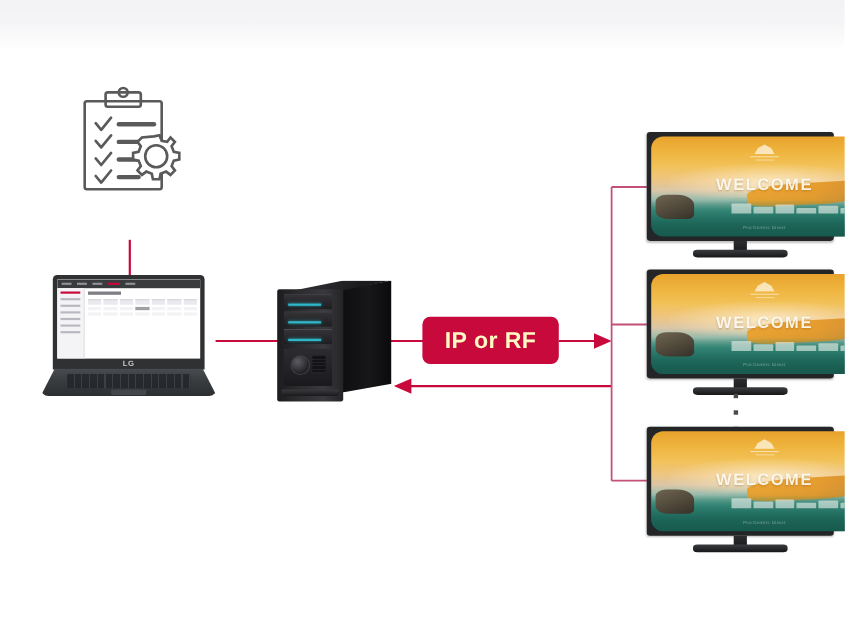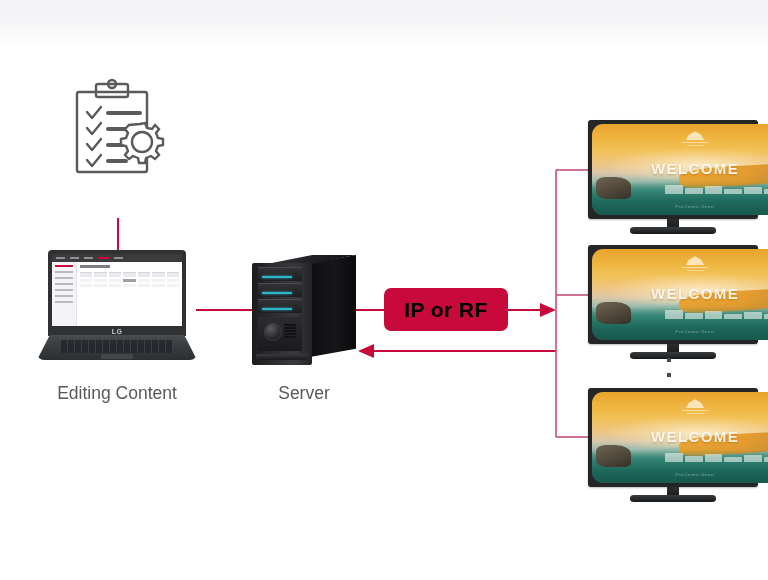--- a/index.html
+++ b/index.html
@@ -67,21 +67,21 @@
   
   #ip-rf-badge {
     position: absolute;
     left: 384px; top: 288px;
     width: 124px; height: 43px;
     background: #c8093c;
     border-radius: 7px;
     display: flex;
     align-items: center;
     justify-content: center;
-    color: #000000;
+    color: #fef9c3;
     font-size: 21px;
     font-weight: bold;
     letter-spacing: 0.4px;
     font-family: "Liberation Sans", sans-serif;
   }
 
   
   #tv-ellipsis {
     position: absolute;
     left: 664px; top: 358px;
@@ -508,36 +508,35 @@
           </div>
         </div>
       </div>
       <div class="lt-logo">LG</div>
     </div>
     <div class="lt-deck"></div>
     <div class="lt-keys"></div>
     <div class="lt-pad"></div>
   </div>
   <div class="label" id="laptop-label">
-    <span>Editing Content</span><br>
+    <br>
   </div>
 
   <div id="server">
     <div class="sv-side"></div>
     <div class="sv-top"></div>
     <div class="sv-front"></div>
     <div class="sv-bay" style="top:12px"></div>
     <div class="sv-bay" style="top:28px"></div>
     <div class="sv-bay" style="top:44px"></div>
     <div class="sv-panel"></div>
     <div class="sv-power"></div>
     <div class="sv-vent"></div>
     <div class="sv-foot"></div>
   </div>
-  <div class="label" id="server-label">Server</div>
 
   <div id="ip-rf-badge">IP or RF</div>
 
   <div class="tv" style="left:588px; top:120px;">
     <div class="tv-bezel">
       <div class="tv-screen">
         <div class="tv-haze"></div>
         <div class="tv-beach"></div>
         <div class="tv-water"></div>
         <div class="tv-rock"></div>

